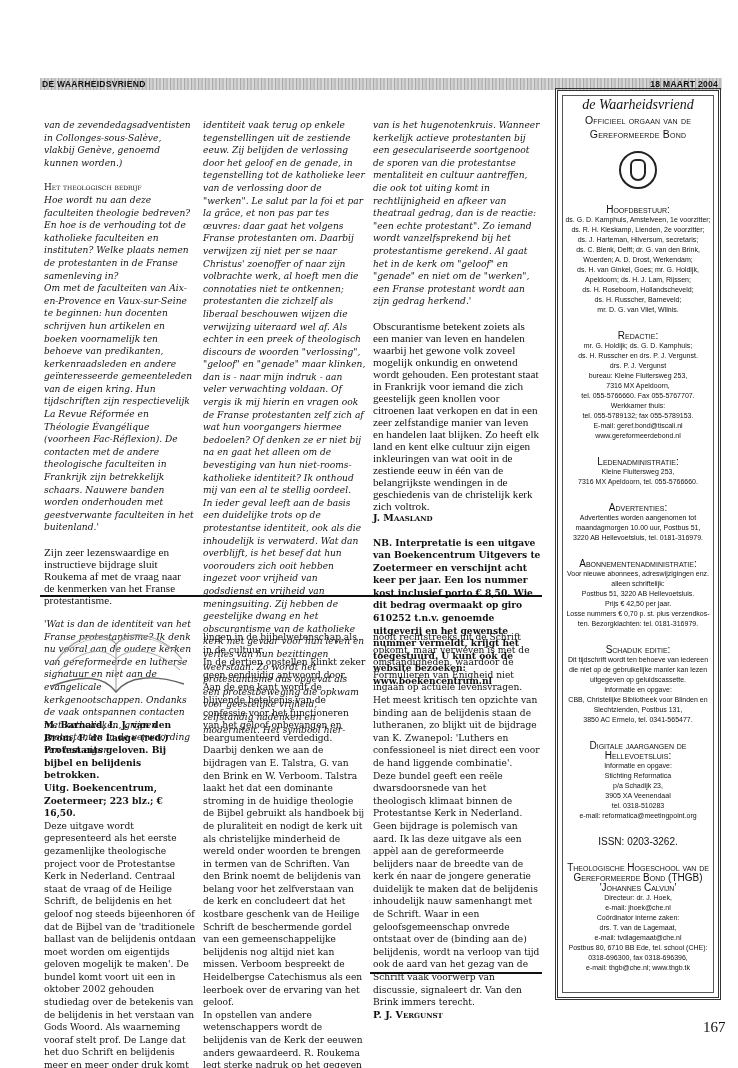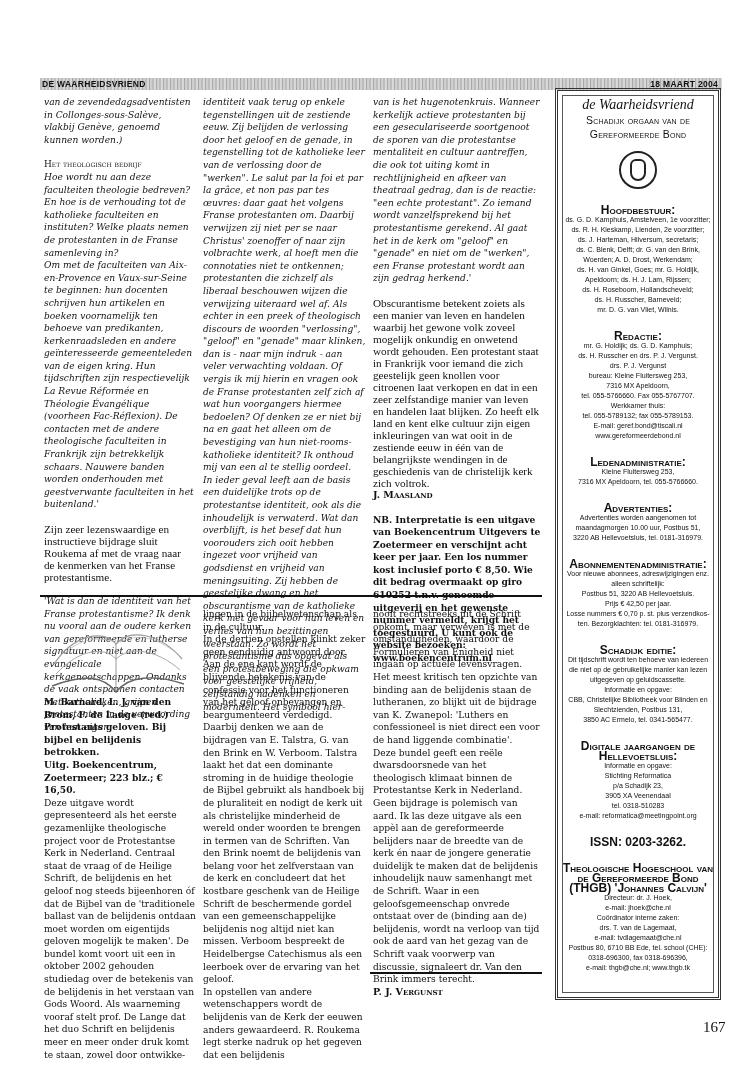--- a/index.html
+++ b/index.html
@@ -3,34 +3,34 @@
 <meta charset="utf-8">
 <style>
   html,body{margin:0;padding:0;background:#fff;}
   body{width:738px;height:1068px;position:relative;overflow:hidden;color:#111;}
   .page{position:absolute;left:0;top:4px;width:738px;height:1068px;}
   .header{position:absolute;left:40px;top:74px;width:682px;height:12px;
     background:repeating-linear-gradient(90deg,#bdbdbd 0 2px,#d8d8d8 2px 4px,#a9a9a9 4px 5px,#cfcfcf 5px 7px);
     font-family:"Liberation Sans",sans-serif;font-weight:bold;font-size:8.5px;letter-spacing:0.3px;}
   .header .masthead{position:absolute;left:2px;top:0px;line-height:12px;}
   .header .date{position:absolute;right:4px;top:0px;line-height:12px;}
-  .col{position:absolute;font-family:"DejaVu Serif",serif;font-size:9.1px;line-height:12.6px;text-align:left;}
+  .col{position:absolute;font-family:"DejaVu Serif",serif;font-size:9.1px;line-height:12.6px;text-align:left;margin-top:23px;}
   .it{font-style:italic;}
   .sc{font-variant:small-caps;font-size:9px;}
   .p{margin:0;}
   .gap{height:12px;}
   .big{font-family:"Liberation Serif",serif;font-size:11.2px;line-height:12px;}
   .sig{font-weight:bold;font-variant:small-caps;font-size:9.5px;}
   .bold{font-weight:bold;}
   .box{position:absolute;left:555px;top:84px;width:160px;height:906px;border:3px double #333;}
   .boxin{position:absolute;left:4px;top:4px;right:4px;bottom:4px;border:1px solid #555;}
   .box .content{position:absolute;left:0;right:0;top:6px;text-align:center;font-family:"Liberation Sans",sans-serif;font-size:7px;line-height:10px;}
   .box .brand{font-family:"Liberation Serif",serif;font-style:italic;font-size:14px;line-height:16px;}
   .box .org{font-size:10.5px;line-height:14px;font-variant:small-caps;letter-spacing:0.2px;}
-  .box .h{font-variant:small-caps;font-weight:bold;font-size:12px;margin-top:16px;}
+  .box .h{font-variant:small-caps;font-weight:normal;font-size:10px;margin-top:16px;}
   .logo{width:34px;height:34px;border:2px solid #222;border-radius:50%;margin:10px auto 10px;position:relative;}
   .logo:after{content:"";position:absolute;left:9px;top:6px;width:12px;height:18px;border:2px solid #222;border-radius:6px 6px 8px 8px;}
   .rule{position:absolute;left:40px;top:591px;width:502px;height:2px;background:#111;}
   .rule2{position:absolute;left:370px;top:968px;width:172px;height:2px;background:#111;}
   .pagenum{position:absolute;left:703px;top:1015px;font-family:"Liberation Serif",serif;font-size:15px;}
   .bookimg{position:absolute;left:44px;top:600px;width:146px;height:92px;}
 </style>
 </head>
 <body>
 
@@ -96,21 +96,21 @@
     <p class="p">Deze bundel geeft een reële dwarsdoorsnede van het theologisch klimaat binnen de Protestantse Kerk in Nederland. Geen bijdrage is polemisch van aard. Ik las deze uitgave als een appèl aan de gereformeerde belijders naar de breedte van de kerk én naar de jongere generatie duidelijk te maken dat de belijdenis inhoudelijk nauw samenhangt met de Schrift. Waar in een geloofsgemeenschap onvrede ontstaat over de (binding aan de) belijdenis, wordt na verloop van tijd ook de aard van het gezag van de Schrift vaak voorwerp van discussie, signaleert dr. Van den Brink immers terecht.</p>
     <p class="p sig">P. J. Vergunst</p>
   </div>
 
   <div class="rule2"></div>
 
   <div class="box">
     <div class="boxin"></div>
     <div class="content">
       <div class="brand">de Waarheidsvriend</div>
-      <div class="org">Schadijk orgaan van de</div>
+      <div class="org">Officieel orgaan van de</div>
       <div class="org">Gereformeerde Bond</div>
       <div class="logo"></div>
       <div id="sections">
           <div class="h">Hoofdbestuur:</div>
           <div>ds. G. D. Kamphuis, Amstelveen, 1e voorzitter;</div>
           <div>ds. R. H. Kieskamp, Lienden, 2e voorzitter;</div>
           <div>ds. J. Harteman, Hilversum, secretaris;</div>
           <div>ds. C. Blenk, Delft; dr. G. van den Brink,</div>
           <div>Woerden; A. D. Drost, Werkendam;</div>
           <div>ds. H. van Ginkel, Goes; mr. G. Holdijk,</div>

